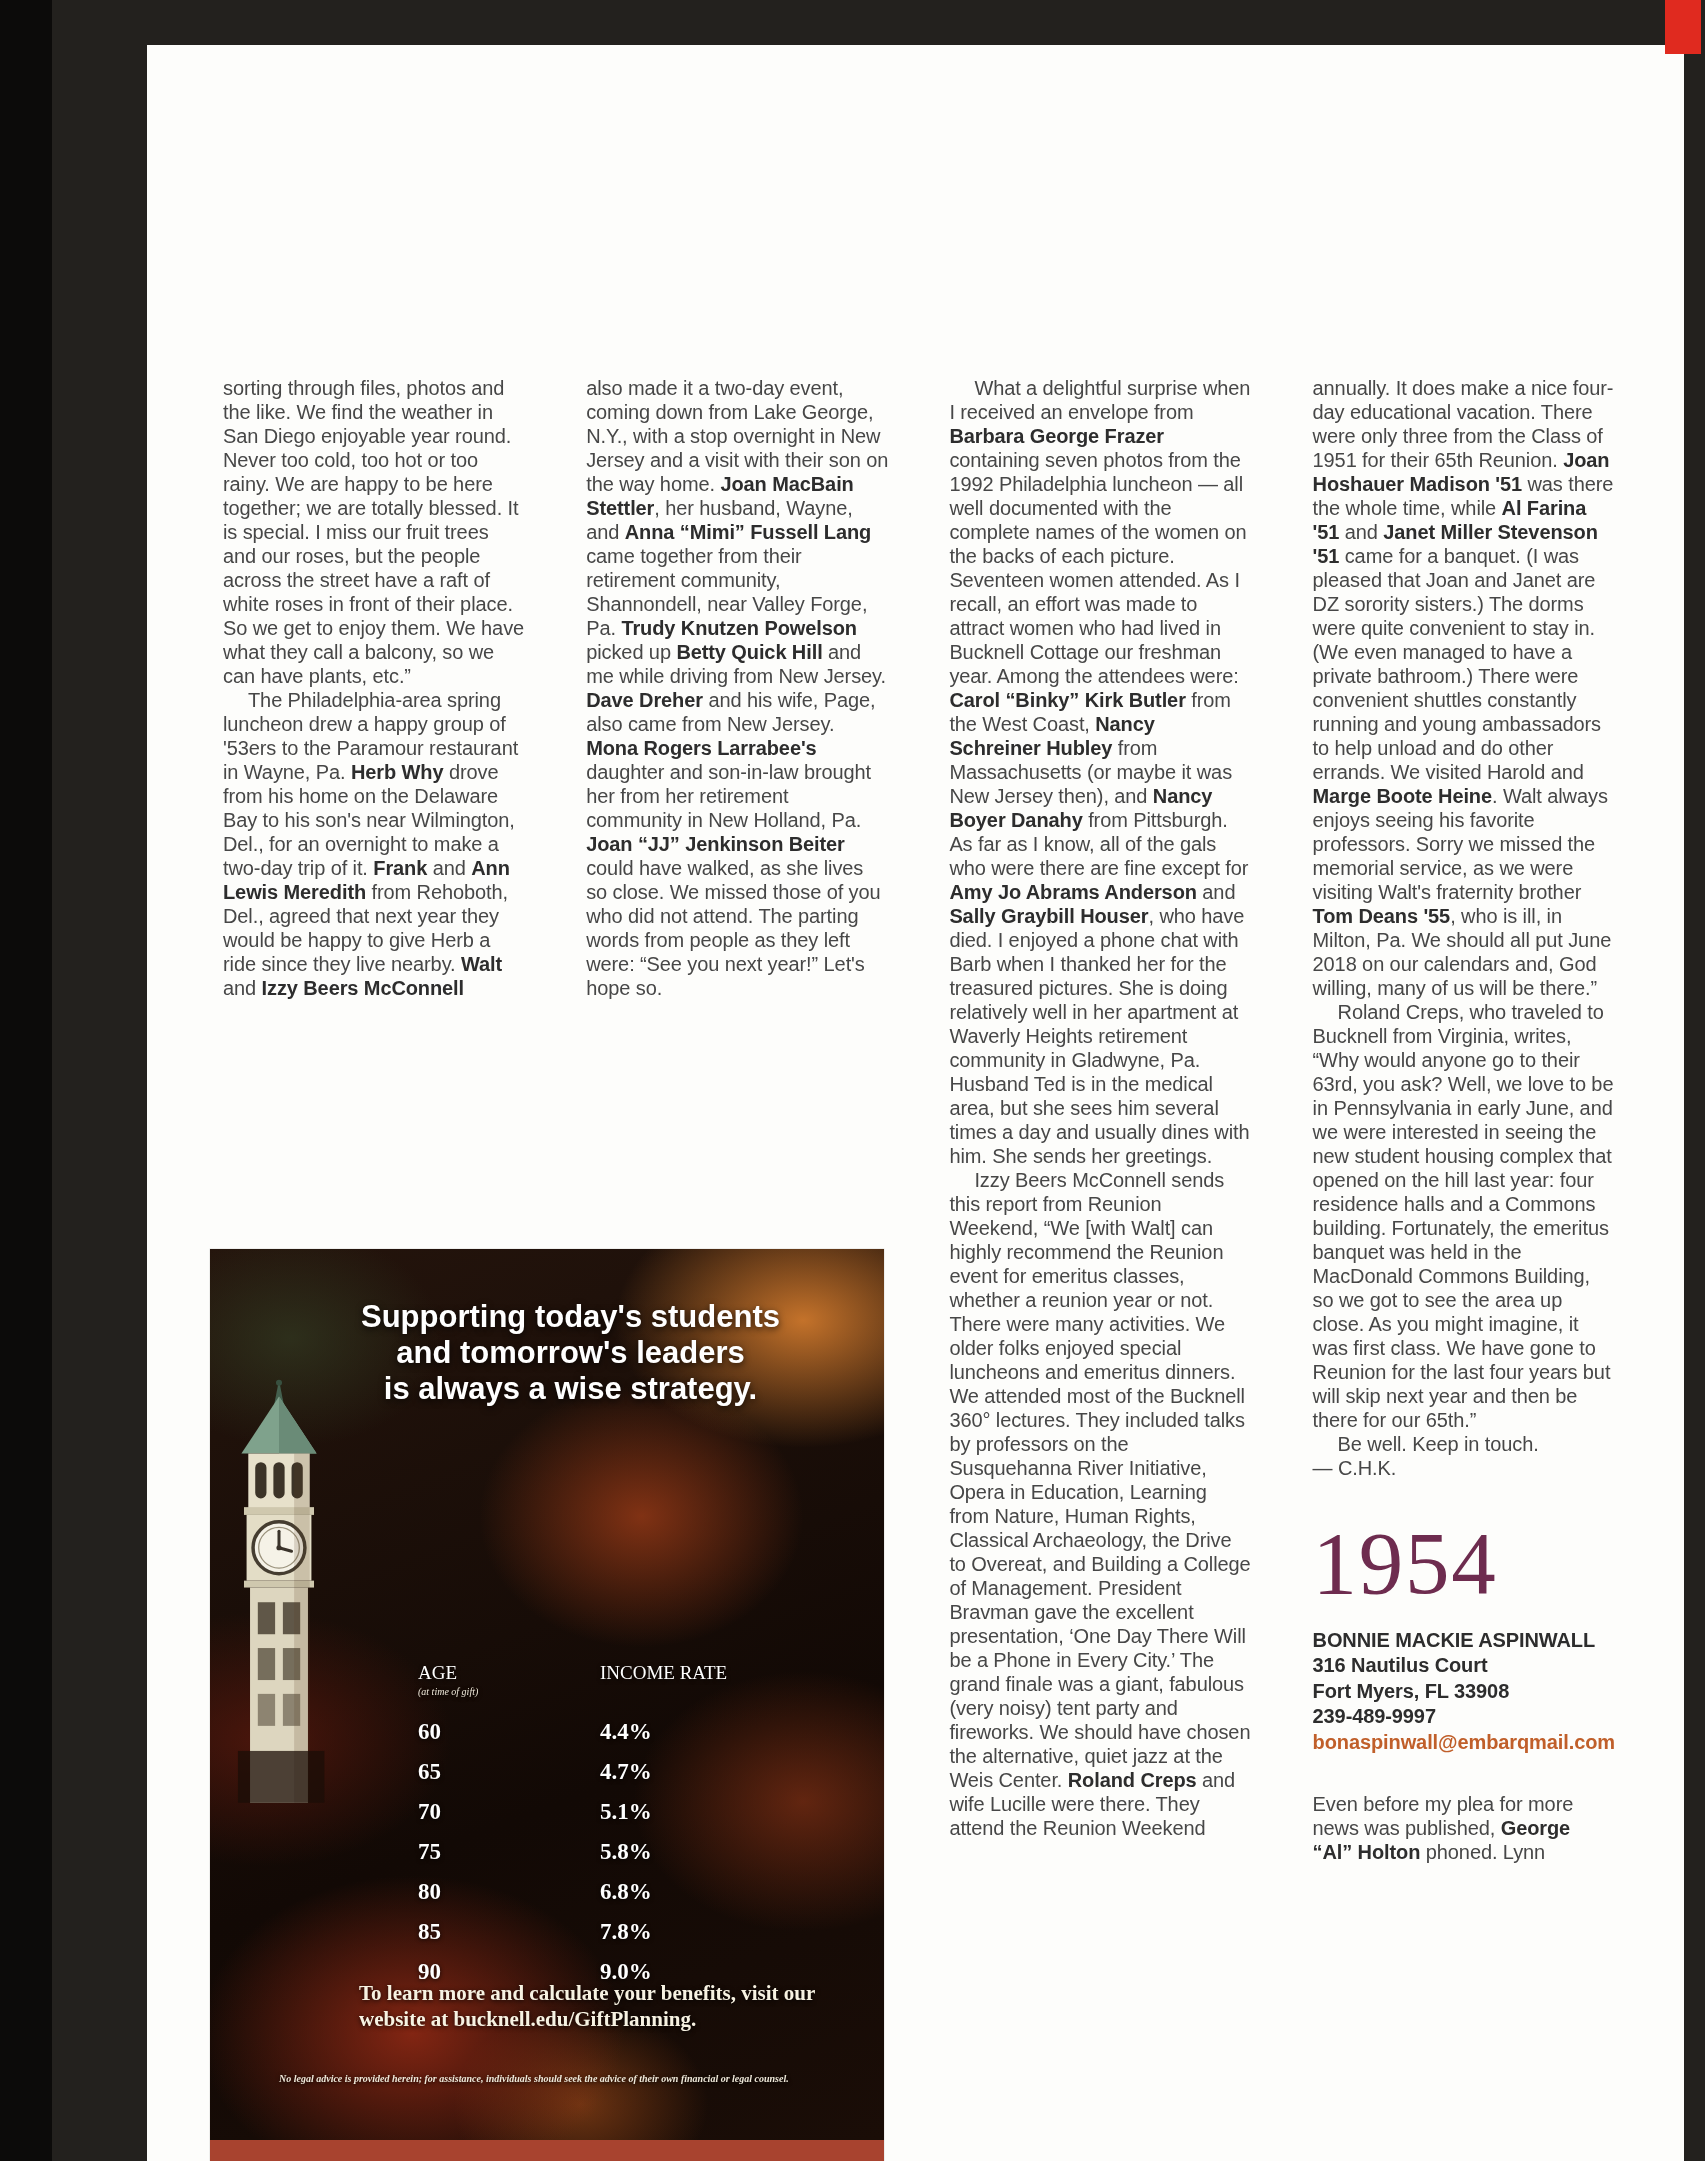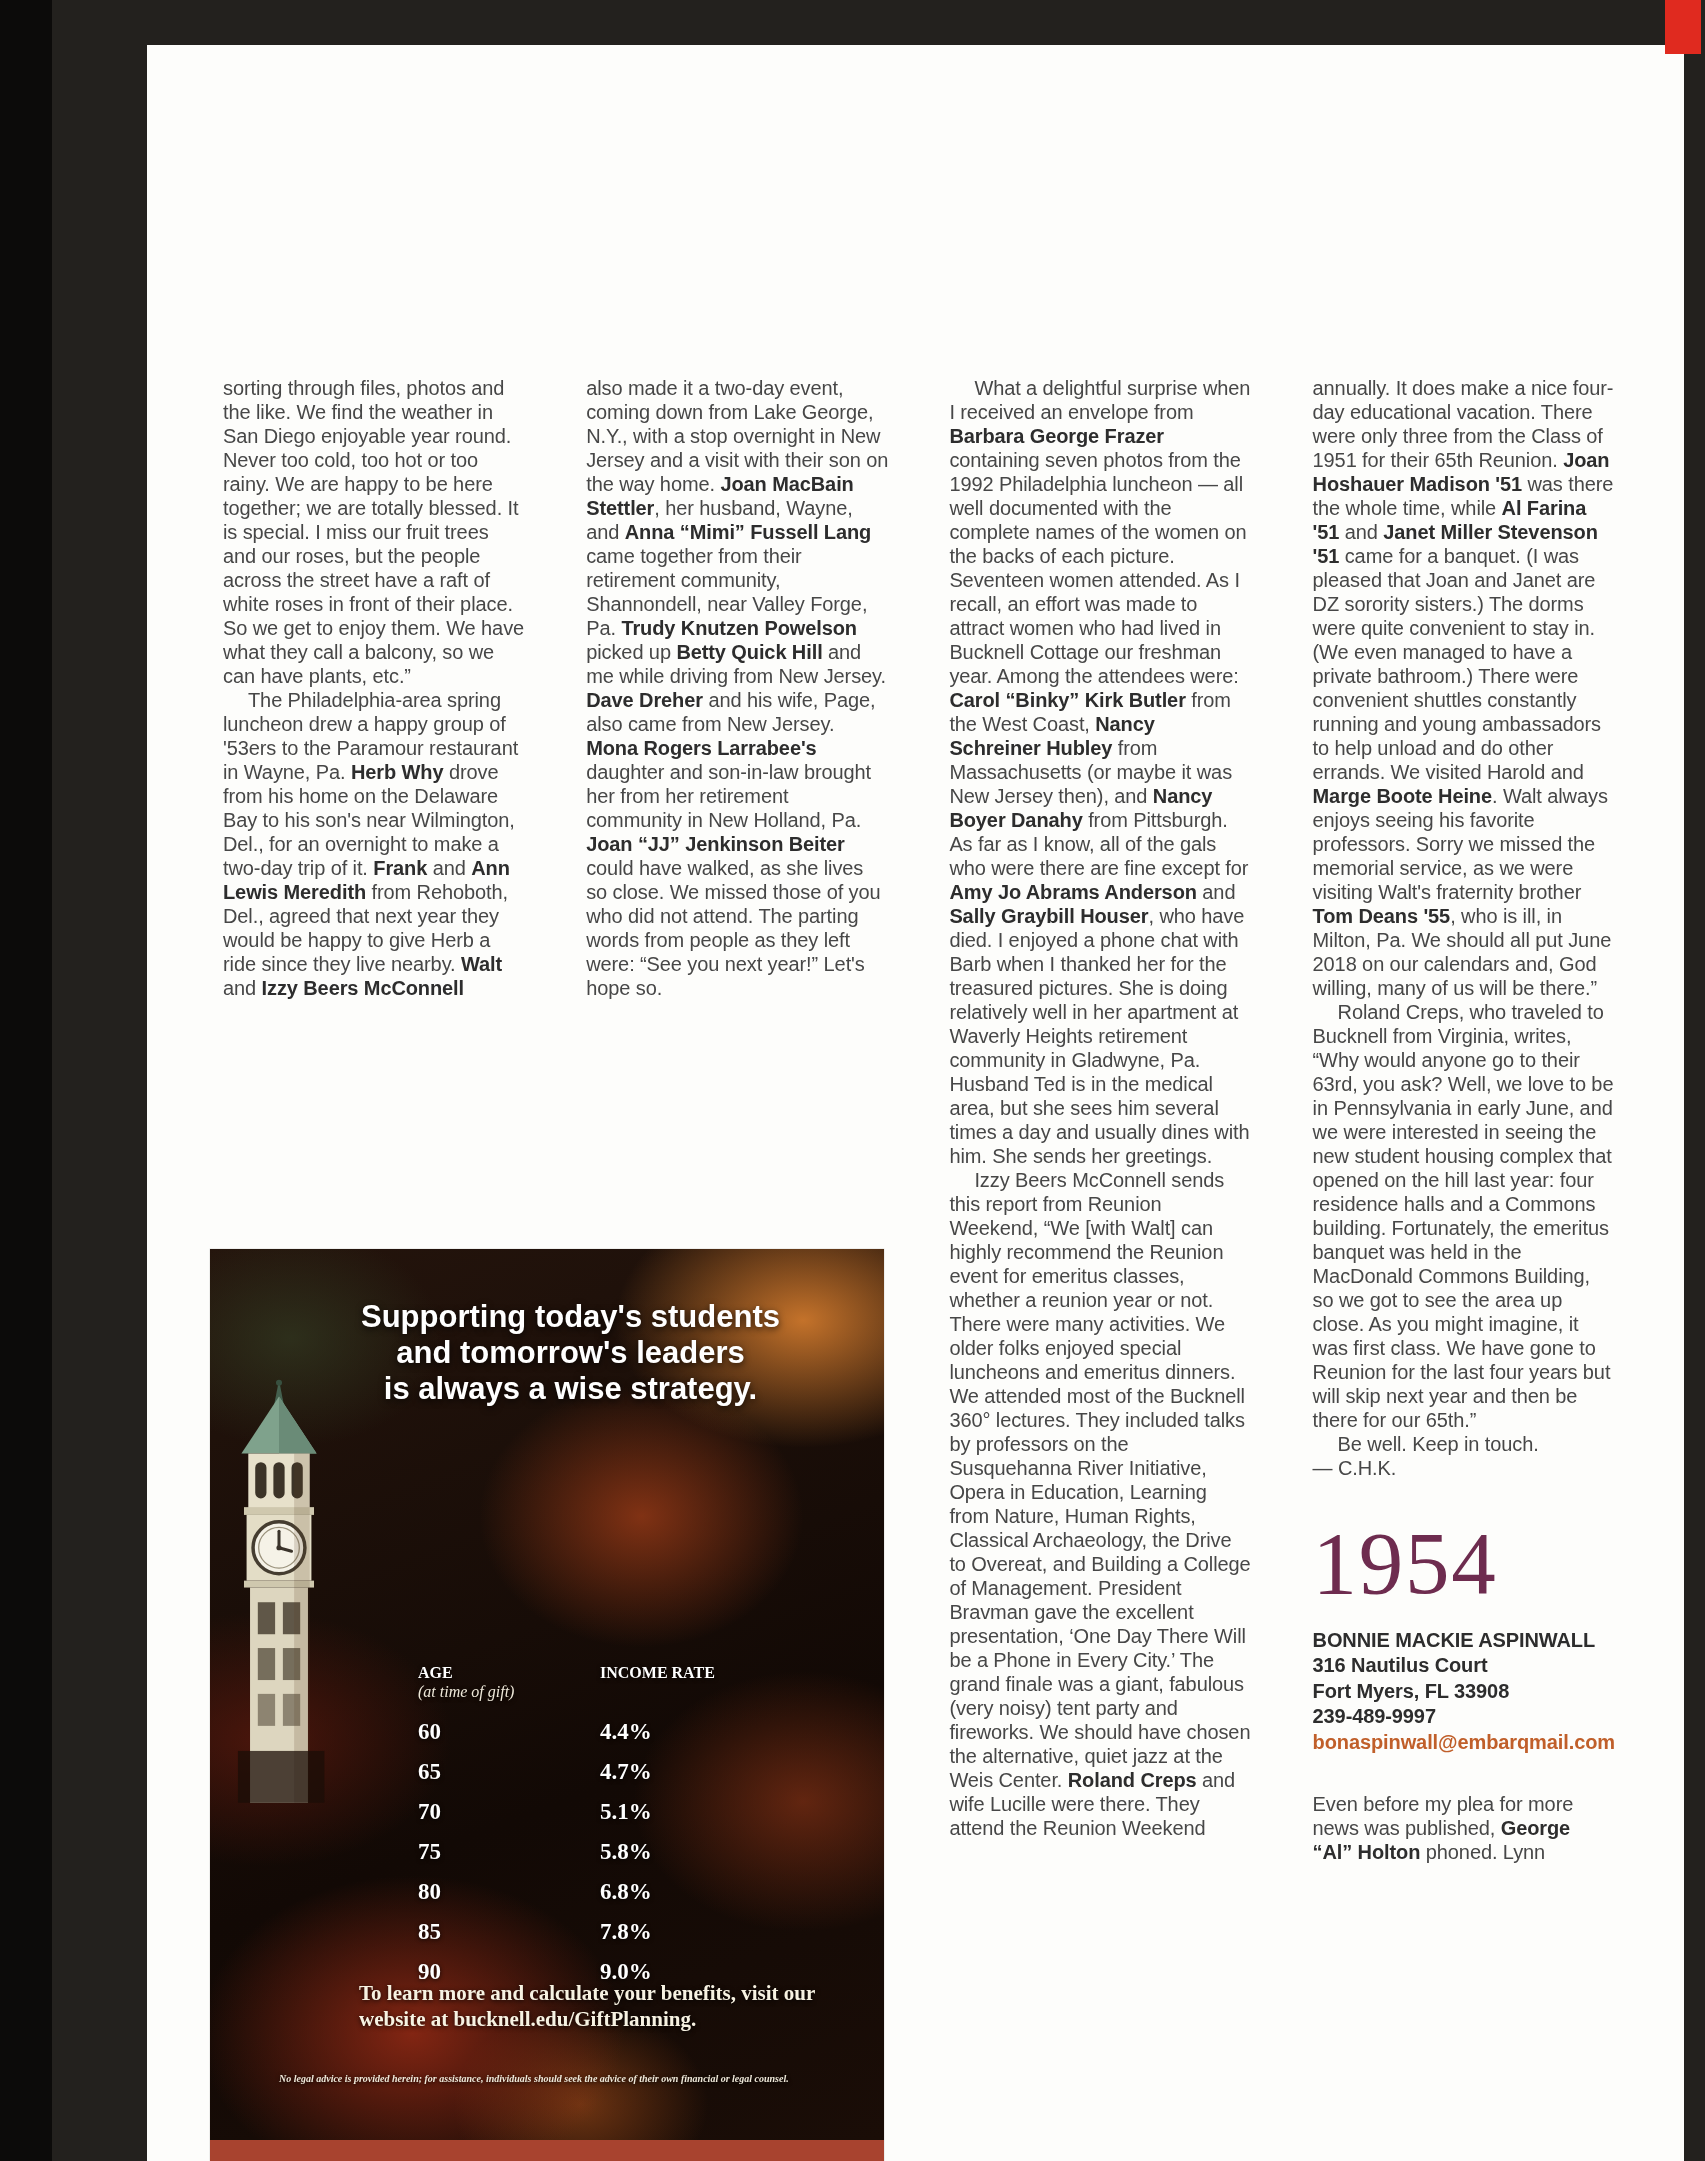--- a/index.html
+++ b/index.html
@@ -49,23 +49,23 @@
     color:#ffffff;font-weight:bold;font-size:31px;line-height:36px;
     text-shadow:0 1.7px 7px rgba(0,0,0,.75);
   }
   .ad-serif{font-family:"Liberation Serif",serif;font-weight:bold;color:#f7f2e2;
     text-shadow:0 1.3px 5.2px rgba(0,0,0,.85);}
   .ad-intro{position:absolute;top:195px;left:143px;right:35px;font-size:21px;line-height:27px;}
   .ad-lead{position:absolute;top:326px;left:208px;right:48px;font-size:21px;line-height:26px;}
   .ad-table{position:absolute;top:413px;left:208px;right:48px;color:#ffffff;}
   .ad-table-head{display:flex;align-items:flex-start;margin-bottom:11.2px;}
   .ad-age-head{width:182px;}
-  .ad-table .h{font-family:"Liberation Serif",serif;font-weight:bold;font-size:16px;line-height:21px;
+  .ad-table .h{font-family:"Liberation Serif",serif;font-weight:normal;font-size:19px;line-height:21px;
     text-shadow:0 1.3px 4.3px rgba(0,0,0,.8);}
-  .ad-table .n{font-family:"Liberation Serif",serif;font-style:italic;font-size:16px;line-height:18px;
+  .ad-table .n{font-family:"Liberation Serif",serif;font-style:italic;font-size:10px;line-height:18px;
     color:#efe9da;text-shadow:0 1.3px 4.3px rgba(0,0,0,.8);}
   .ad-row{display:flex;height:40px;align-items:center;font-family:"Liberation Serif",serif;
     font-weight:bold;font-size:23px;text-shadow:0 1.3px 4.3px rgba(0,0,0,.8);}
   .ad-row .age{width:182px;}
   .ad-learn{position:absolute;top:731px;left:149px;right:43px;font-size:21px;line-height:26px;}
   .ad-legal{position:absolute;top:819px;left:69px;right:43px;text-align:left;
     font-family:"Liberation Serif",serif;font-style:italic;font-weight:bold;
     font-size:10px;line-height:21.6px;color:#efe9da;text-shadow:0 1.3px 4.3px rgba(0,0,0,.85);}
   .ad-bar{
     position:absolute;left:0;right:0;bottom:0;height:110px;background:#a8432f;

